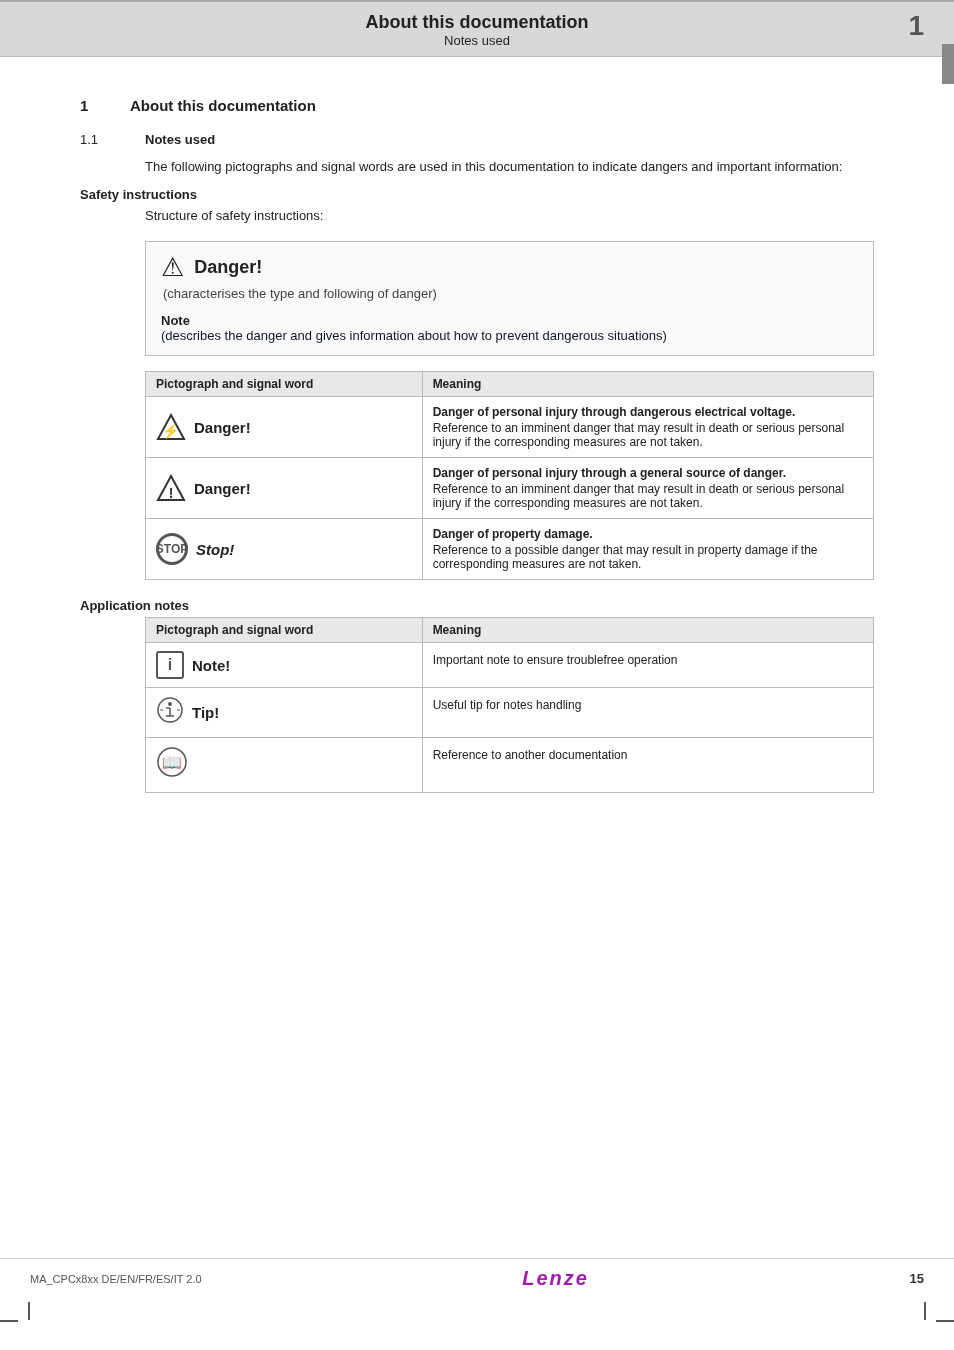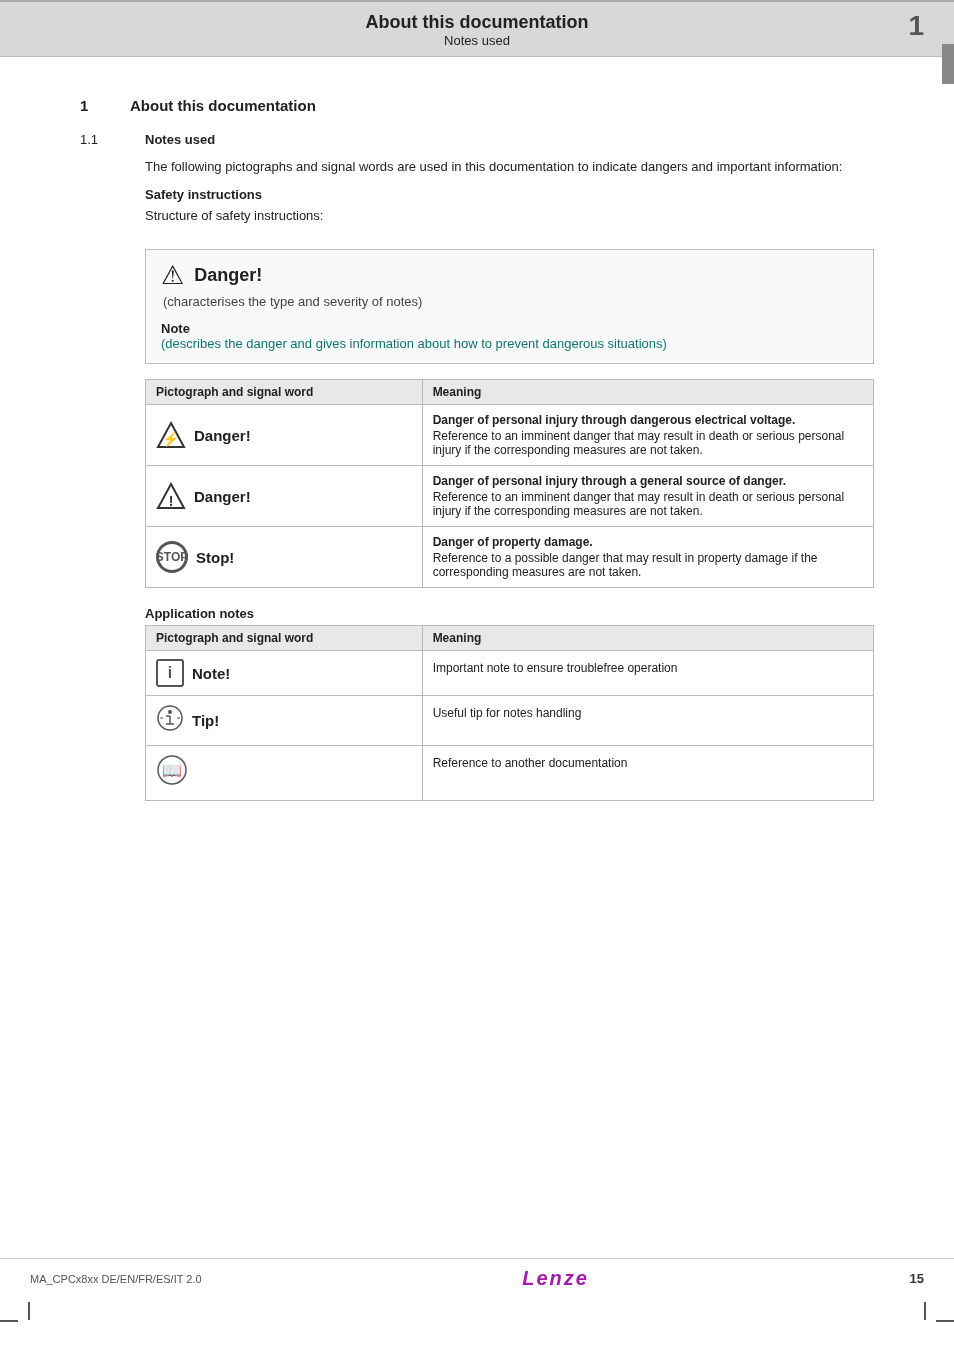--- a/index.html
+++ b/index.html
@@ -110,21 +110,20 @@
       font-weight: bold;
     }
     .body-text {
       margin-left: 65px;
       margin-bottom: 10px;
       line-height: 1.5;
       font-size: 13px;
     }
     .bold-label {
       font-weight: bold;
-      margin-left: 65px;
       margin-bottom: 4px;
       font-size: 13px;
     }
     
     .safety-box {
       margin-left: 65px;
       border: 1px solid #bbb;
       padding: 12px 15px;
       margin-bottom: 15px;
       background: #f9f9f9;
@@ -148,21 +147,21 @@
       color: #444;
       margin-left: 2px;
     }
     .safety-note-label {
       font-weight: bold;
       margin-top: 12px;
       font-size: 13px;
     }
     .safety-note-text {
       font-size: 13px;
-      color: #0f766e;
+      color: #0f172a;
     }
     
     .signal-table {
       margin-left: 65px;
       width: calc(100% - 65px);
       border-collapse: collapse;
       margin-bottom: 18px;
       font-size: 12px;
     }
     .signal-table th {
@@ -243,20 +242,21 @@
       align-items: center;
       gap: 8px;
     }
     .row-danger-label {
       font-size: 15px;
       font-weight: bold;
     }
     .row-stop-label {
       font-size: 15px;
       font-weight: bold;
+      font-style: italic;
     }
     .row-note-label {
       font-size: 15px;
       font-weight: bold;
     }
     .row-tip-label {
       font-size: 15px;
       font-weight: bold;
     }
     
@@ -330,28 +330,28 @@
     </div>
 
     <div class="subsection-heading">
       <span class="subsection-num">1.1</span>
       <span class="subsection-title">Notes used</span>
     </div>
 
     <div class="body-text">The following pictographs and signal words are used in this documentation to indicate dangers and important information:</div>
 
     <div class="bold-label">Safety instructions</div>
-    <div class="body-text" style="margin-top:0;margin-bottom:24px;">Structure of safety instructions:</div>
+    <div class="body-text" style="margin-top:0;margin-bottom:16px;">Structure of safety instructions:</div>
 
     <div class="safety-box">
       <div class="safety-box-header">
         <span class="danger-icon">⚠</span>
         <span class="danger-label">Danger!</span>
       </div>
-      <div class="safety-sub">(characterises the type and severity of notes)</div>
+      <div class="safety-sub">(characterises the type and following of danger)</div>
       <div class="safety-note-label">Note</div>
       <div class="safety-note-text">(describes the danger and gives information about how to prevent dangerous situations)</div>
     </div>
 
     <table class="signal-table">
       <thead>
         <tr>
           <th>Pictograph and signal word</th>
           <th>Meaning</th>
         </tr>

